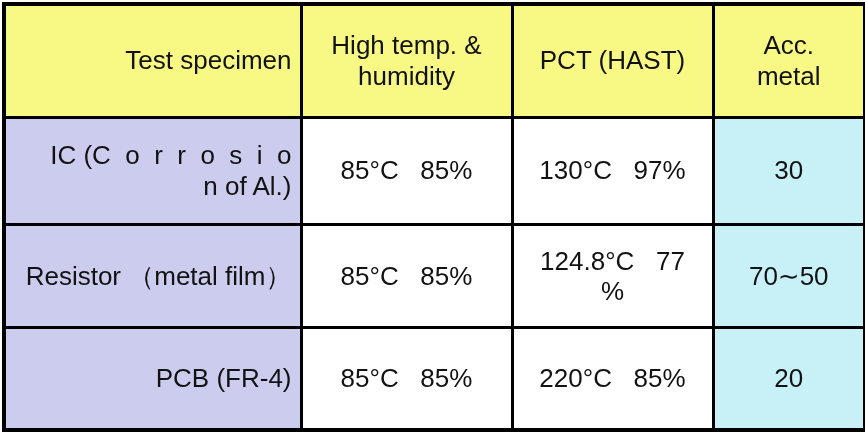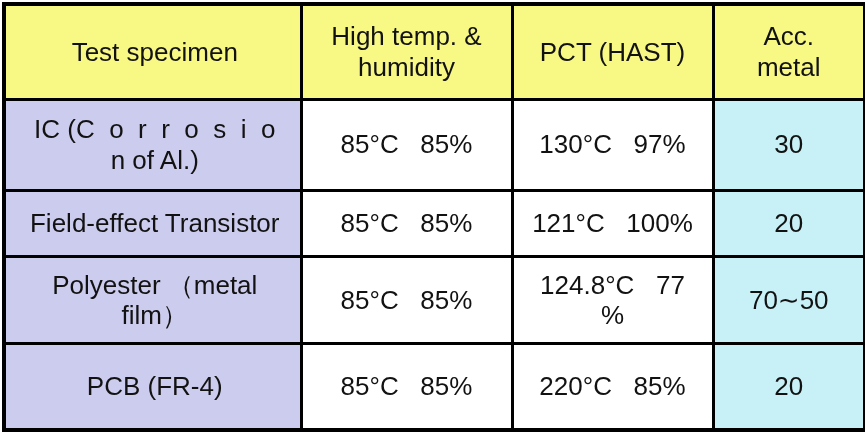--- a/index.html
+++ b/index.html
@@ -27,21 +27,21 @@
     line-height: 1.18;
     padding: 2px 8px;
     vertical-align: middle;
     overflow: hidden;
   }
   .spec-table th {
     background: var(--header-bg, #f8f885);
     text-align: center;
   }
   .spec-table th.left, .spec-table td.left {
-    text-align: center;
+    text-align: right;
     padding-left: 12px;
   }
   .spec-table td.specimen {
     background: var(--specimen-bg, #ccccee);
   }
   .spec-table td.value {
     background: var(--value-bg, #ffffff);
     text-align: center;
   }
   .spec-table td.acc {
@@ -69,28 +69,22 @@
     <th>Acc.
 metal</th>
   </tr>
   <tr style="height:78px">
     <td class="specimen left">IC (C  o  r  r  o  s  i  o
 n of Al.)</td>
     <td class="value">85°C   85%</td>
     <td class="value">130°C   97%</td>
     <td class="acc">30</td>
   </tr>
-  <tr style="height:57px">
-    <td class="specimen left">Field-effect Transistor</td>
-    <td class="value">85°C   85%</td>
-    <td class="value">121°C   100%</td>
-    <td class="acc">20</td>
-  </tr>
   <tr style="height:75px">
-    <td class="specimen left">Polyester （metal film）</td>
+    <td class="specimen left">Resistor （metal film）</td>
     <td class="value">85°C   85%</td>
     <td class="value">124.8°C   77
 %</td>
     <td class="acc">70∼50</td>
   </tr>
   <tr style="height:74px">
     <td class="specimen left">PCB (FR-4)</td>
     <td class="value">85°C   85%</td>
     <td class="value">220°C   85%</td>
     <td class="acc">20</td>

